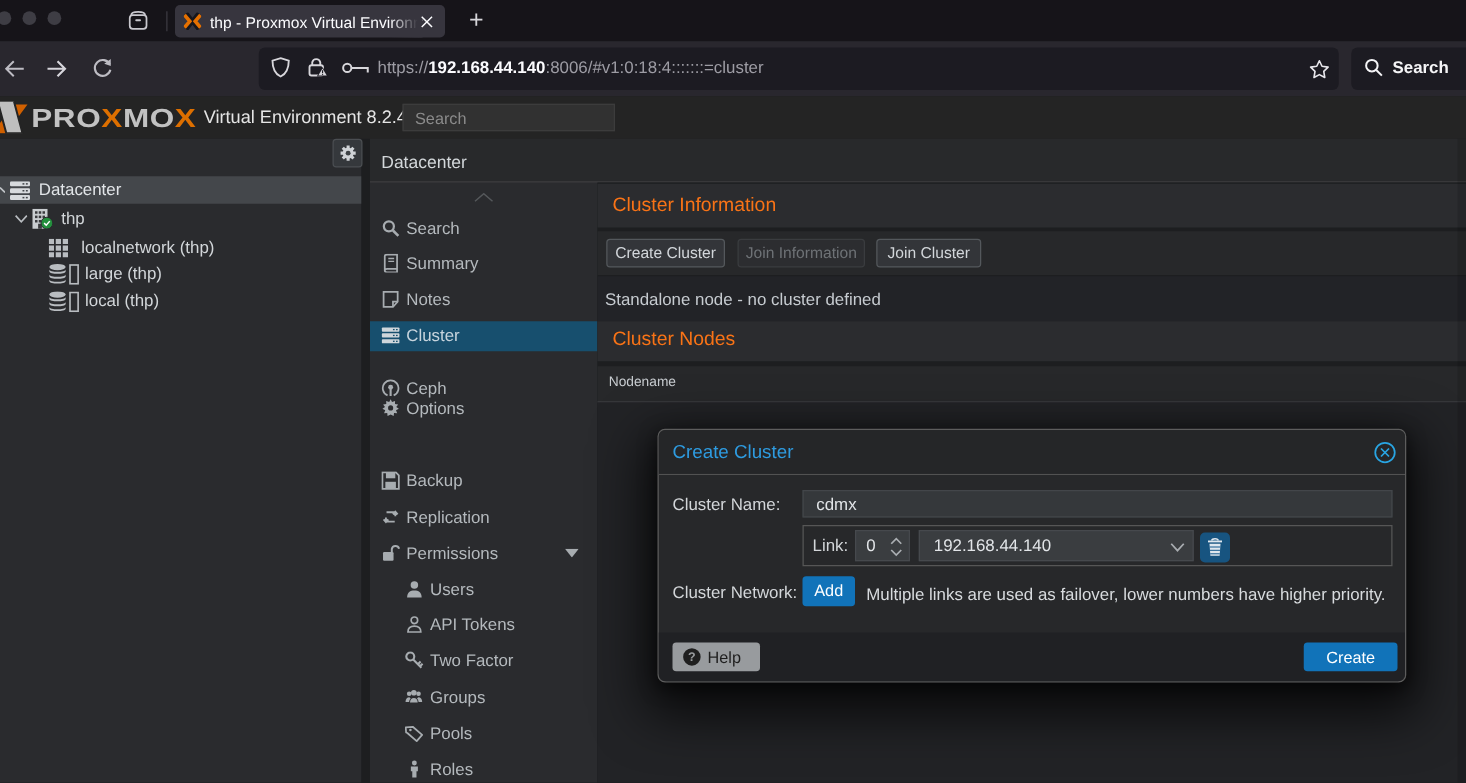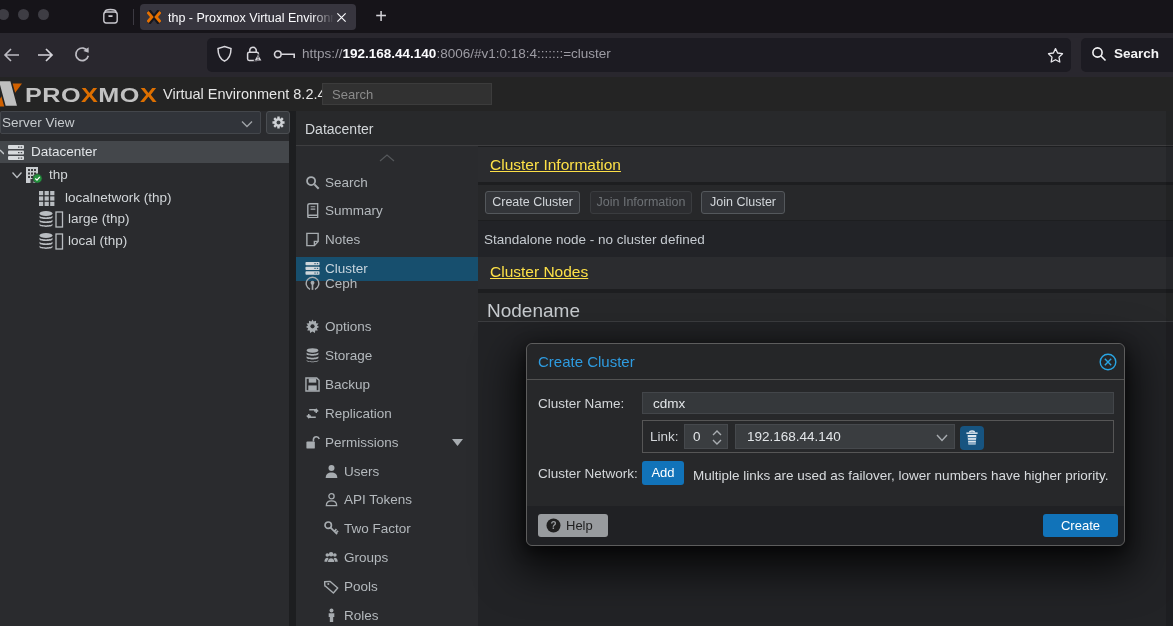--- a/index.html
+++ b/index.html
@@ -58,29 +58,29 @@
 .mitem { position:absolute; left:0; width:182px; height:24px; color:#b4b9bd; font-size:13.5px; }
 .mitem .lbl { position:absolute; left:29px; top:4px; }
 .mitem .ico { position:absolute; left:9px; top:4px; width:15px; height:15px; }
 .msel { background:#174f6e; color:#c7d4dd; }
 .msub .lbl { left:48px; }
 .msub .ico { left:28px; }
 
 
 #content { position:absolute; left:478px; top:146px; width:695px; height:480px; background:#1d1e20; }
 .chead { position:absolute; left:0; width:695px; height:35px; background:#2b2c2f; }
-.chead span { position:absolute; left:12px; top:9px; font-size:15.5px; color:#fde047;text-decoration:underline; }
+.chead span { position:absolute; left:12px; top:9px; font-size:15.5px; color:#f97316; }
 .ctoolbar { position:absolute; left:0; width:695px; height:35px; background:#27282a; }
 .cbtn { position:absolute; top:6px; height:23px; background:#333539; border:1px solid #54585c;
   border-radius:3px; font-size:12.5px; color:#d2d6da; text-align:center; }
 .cbtn.dis { color:#6e7276; background:#2c2d30; border-color:#3a3c3f; }
 .crow { position:absolute; left:0; width:695px; height:35px; background:#222327; }
 .crow span { position:absolute; left:6px; top:11px; font-size:13.5px; color:#c6cbd0; }
 .colhdr { position:absolute; left:0; width:695px; height:29px; background:#27282a; border-bottom:1px solid #3c3d40; }
-.colhdr span { position:absolute; left:9px; top:7px; font-size:19px; color:#c8ccd0; }
+.colhdr span { position:absolute; left:9px; top:7px; font-size:11px; color:#c8ccd0; }
 
 
 #modal { position:absolute; left:526px; top:343px; width:599px; height:203px; background:#27282a;
   border:1px solid #5d5d5d; border-radius:6px; box-shadow:0 16px 42px 10px rgba(0,0,0,0.72), 0 4px 14px rgba(0,0,0,0.5); }
 #mhead { position:absolute; left:0; top:0; width:597px; height:36px; background:#252628;
   border-bottom:1px solid #525252; border-radius:6px 6px 0 0; }
 #mhead span { position:absolute; left:11px; top:9px; font-size:15px; color:#2e9be0; }
 #mfoot { position:absolute; left:0; top:162px; width:597px; height:39px; background:#202124;
   border-radius:0 0 6px 6px; }
 .mlabel { position:absolute; font-size:13.5px; color:#d3d6d9; }
@@ -182,26 +182,20 @@
       </g>
     </svg>
   </div>
   <div id="pvever">Virtual Environment 8.2.4</div>
   <div id="pvesearch">
         <span>Search</span>
       </div>
 </div>
 
 <div id="treepanel">
-  <div id="svcombo">
-        <span>Server View</span>
-    <svg style="position:absolute;left:240px;top:8px;" width="12" height="8" viewBox="0 0 12 8">
-      <path d="M1 1.5 L6 6.5 L11 1.5" fill="none" stroke="#9fa3a7" stroke-width="1.4"></path>
-    </svg>
-  </div>
   <div id="gearbtn">
     <svg style="position:absolute;left:4.5px;top:4px;" width="13" height="13" viewBox="0 0 16 16">
       <path d="M6.51 2.81 L6.49 0.55 L9.51 0.55 L9.49 2.81 L10.59 3.26 L10.61 3.28 L12.20 1.67 L14.33 3.80 L12.72 5.39 L13.18 6.48 L13.19 6.51 L15.45 6.49 L15.45 9.51 L13.19 9.49 L12.74 10.59 L12.72 10.61 L14.33 12.20 L12.20 14.33 L10.61 12.72 L9.52 13.18 L9.49 13.19 L9.51 15.45 L6.49 15.45 L6.51 13.19 L5.41 12.74 L5.39 12.72 L3.80 14.33 L1.67 12.20 L3.28 10.61 L2.82 9.52 L2.81 9.49 L0.55 9.51 L0.55 6.49 L2.81 6.51 L3.26 5.41 L3.28 5.39 L1.67 3.80 L3.80 1.67 L5.39 3.28 L6.48 2.82 Z" fill="#cfd2d6"></path>
       <circle cx="8" cy="8" r="2.4" fill="#3c4044"></circle>
     </svg>
   </div>
   <div id="dcrow" class="trow" style="top:30px;">
     <svg style="position:absolute;left:0px;top:8px;" width="4" height="8" viewBox="0 0 4 8">
       <path d="M0 1 L4 5" stroke="#c2c6c9" stroke-width="1.4" fill="none"></path>
     </svg>
@@ -322,45 +316,34 @@
             <rect x="10" y="2.3" width="1.4" height="1.1"></rect>
             <rect x="12.6" y="2.3" width="1.4" height="1.1"></rect>
             <rect x="10" y="7.3" width="1.4" height="1.1"></rect>
             <rect x="12.6" y="7.3" width="1.4" height="1.1"></rect>
             <rect x="10" y="12.3" width="1.4" height="1.1"></rect>
             <rect x="12.6" y="12.3" width="1.4" height="1.1"></rect>
           </g>
     </svg>
     <span class="lbl">Cluster</span>
   </div>
-  <div class="mitem" style="top:161px;">
+  <div class="mitem" style="top:188px;">
     <svg class="ico" viewBox="0 0 16 16">
           <path d="M5.4 14.2 A6.7 6.7 0 1 1 10.6 14.2" fill="none" stroke="#a7acb0" stroke-width="1.5"></path>
           <circle cx="8" cy="7.2" r="2.1" fill="#a7acb0"></circle>
           <path d="M8 8 L8 14.8" stroke="#a7acb0" stroke-width="1.8"></path>
         </svg>
     <span class="lbl">Ceph</span>
   </div>
   <div class="mitem" style="top:204px;">
     <svg class="ico" viewBox="0 0 16 16">
           <path d="M8 0.5 L9.2 2.7 L11.8 1.9 L11.7 4.4 L14.4 4.9 L12.8 7 L15 8.6 L12.6 9.8 L13.6 12.3 L10.9 12.2 L10.6 14.8 L8 13.4 L5.4 14.8 L5.1 12.2 L2.4 12.3 L3.4 9.8 L1 8.6 L3.2 7 L1.6 4.9 L4.3 4.4 L4.2 1.9 L6.8 2.7 Z" fill="#a7acb0"></path>
           <circle cx="8" cy="7.8" r="2.2" fill="#2a2b2e"></circle>
         </svg>
     <span class="lbl">Options</span>
-  </div>
-  <div class="mitem" style="top:232.9px;">
-    <svg class="ico" viewBox="0 0 16 16">
-          <g fill="#a7acb0">
-            <ellipse cx="8" cy="2.6" rx="6.3" ry="2.4"></ellipse>
-            <path d="M1.7 4.6 C1.7 7 14.3 7 14.3 4.6 L14.3 6.5 C14.3 8.9 1.7 8.9 1.7 6.5 Z"></path>
-            <path d="M1.7 8.6 C1.7 11 14.3 11 14.3 8.6 L14.3 10.5 C14.3 12.9 1.7 12.9 1.7 10.5 Z"></path>
-            <path d="M1.7 12.6 C1.7 15 14.3 15 14.3 12.6 L14.3 13.4 C14.3 15.8 1.7 15.8 1.7 13.4 Z"></path>
-          </g>
-        </svg>
-    <span class="lbl">Storage</span>
   </div>
   <div class="mitem" style="top:290.7px;">
     <svg class="ico" viewBox="0 0 16 16">
           <path d="M4.5 4 L12 4 L12 7.5 M14 5.8 L12 3.5 L10 5.8 M11.5 12 L4 12 L4 8.5 M2 10.2 L4 12.5 L6 10.2" fill="none" stroke="#a7acb0" stroke-width="1.6"></path>
         </svg>
     <span class="lbl">Replication</span>
   </div>
   <div class="mitem" style="top:261.8px;">
     <svg class="ico" viewBox="0 0 16 16">
           <path d="M1 1 L12.5 1 L15 3.5 L15 15 L1 15 Z" fill="none" stroke="#a7acb0" stroke-width="1.5"></path>

